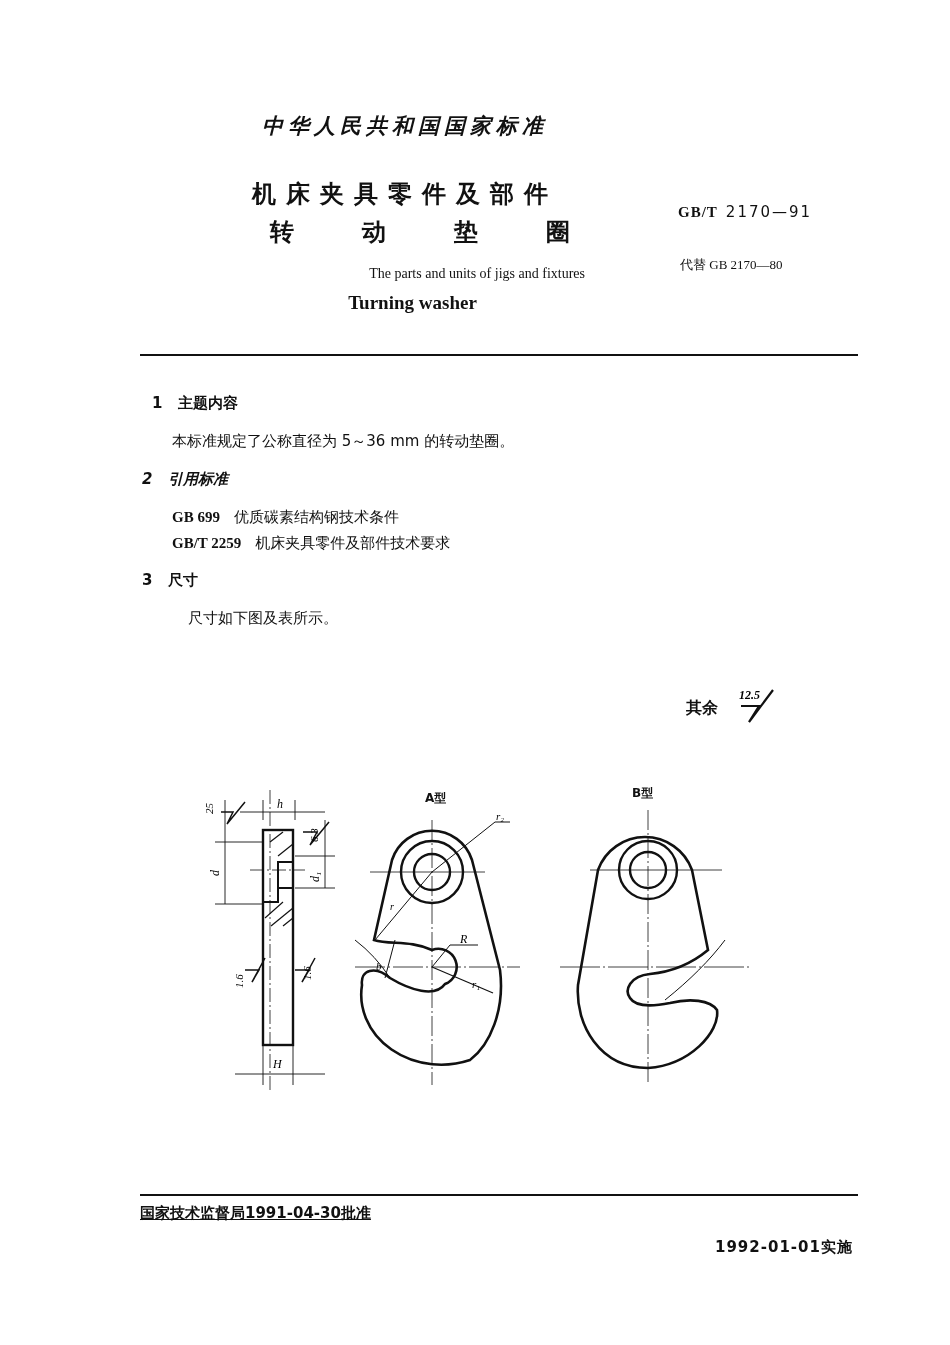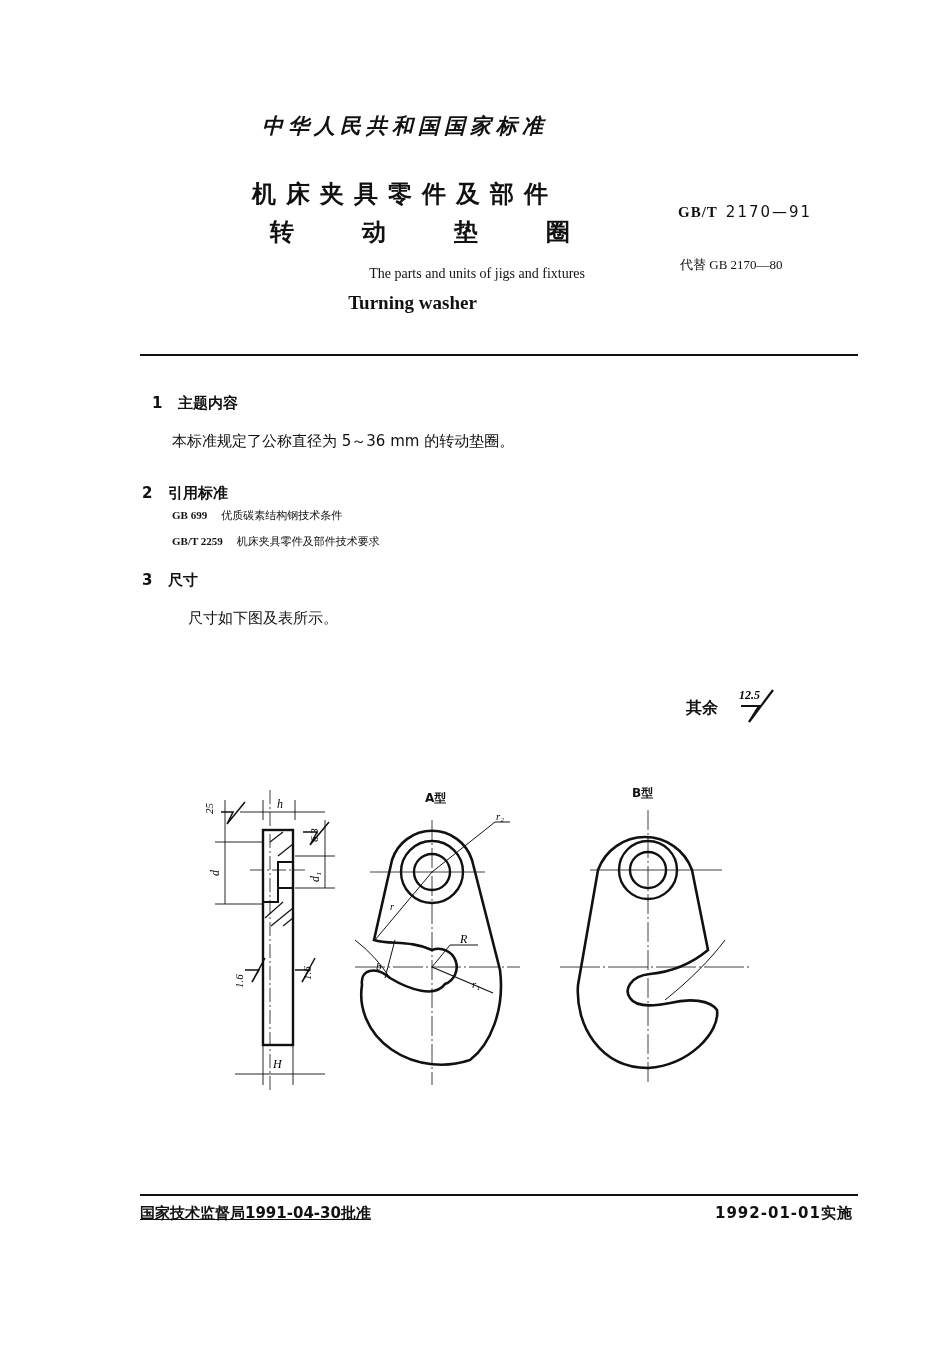--- a/index.html
+++ b/index.html
@@ -16,25 +16,25 @@
          font-family: "Liberation Serif", serif; font-weight: bold; font-size: 19px; }
   .std-no { left: 678px; top: 203px; font-size: 15px; letter-spacing: 1px; }
   .std-no b { font-family: "Liberation Serif", serif; font-size: 15px; }
   .std-no span.num { font-family: "DejaVu Sans", sans-serif; letter-spacing: 2px; margin-left: 8px; }
   .replace { left: 680px; top: 256px; font-size: 13px; font-family: "Liberation Serif", serif; }
   .rule-top { left: 140px; top: 354px; width: 718px; height: 0; border-top: 2px solid #111; }
   .rule-bot { left: 140px; top: 1194px; width: 718px; height: 0; border-top: 2px solid #111; }
   .sec-h { font-size: 15px; font-weight: bold; }
   .sec-h .n { display: inline-block; width: 26px; }
   .para { font-size: 15px; }
-  .ref { font-size: 11px; }
+  .ref { font-size: 15px; }
   .ref .code { font-family: "Liberation Serif", serif; font-weight: bold; margin-right: 14px; }
   .rest-label { left: 686px; top: 698px; font-size: 16px; font-weight: bold; }
   .footer-l { left: 140px; top: 1204px; font-size: 15px; font-weight: bold; text-decoration: underline; }
-  .footer-r { left: 715px; top: 1204px; font-size: 15px; font-weight: bold; letter-spacing: 1px; }
+  .footer-r { left: 715px; top: 1238px; font-size: 15px; font-weight: bold; letter-spacing: 1px; }
   svg text { font-family: "Liberation Serif", serif; font-style: italic; }
 </style>
 </head>
 <body>
 
 <div class="abs nat-std">中华人民共和国国家标准</div>
 <div class="abs title1">机床夹具零件及部件</div>
 <div class="abs title2">
   <span>转</span>
   <span>动</span>
@@ -49,21 +49,21 @@
 </div>
 <div class="abs replace">代替 GB 2170—80</div>
 
 <div class="abs rule-top"></div>
 
 <div class="abs sec-h" style="left:142px; top:394px;margin-left:10px;">
   <span class="n">1</span><span>主题内容</span>
 </div>
 <div class="abs para" style="left:172px; top:432px;">本标准规定了公称直径为 5～36 mm 的转动垫圈。</div>
 
-<div class="abs sec-h" style="left:142px; top:484px;">
+<div class="abs sec-h" style="left:142px; top:470px;font-style:italic;">
   <span class="n">2</span><span>引用标准</span>
 </div>
 <div class="abs ref" style="left:172px; top:508px;">
   <span class="code">GB 699</span><span>优质碳素结构钢技术条件</span>
 </div>
 <div class="abs ref" style="left:172px; top:534px;">
   <span class="code">GB/T 2259</span><span>机床夹具零件及部件技术要求</span>
 </div>
 
 <div class="abs sec-h" style="left:142px; top:571px;">

